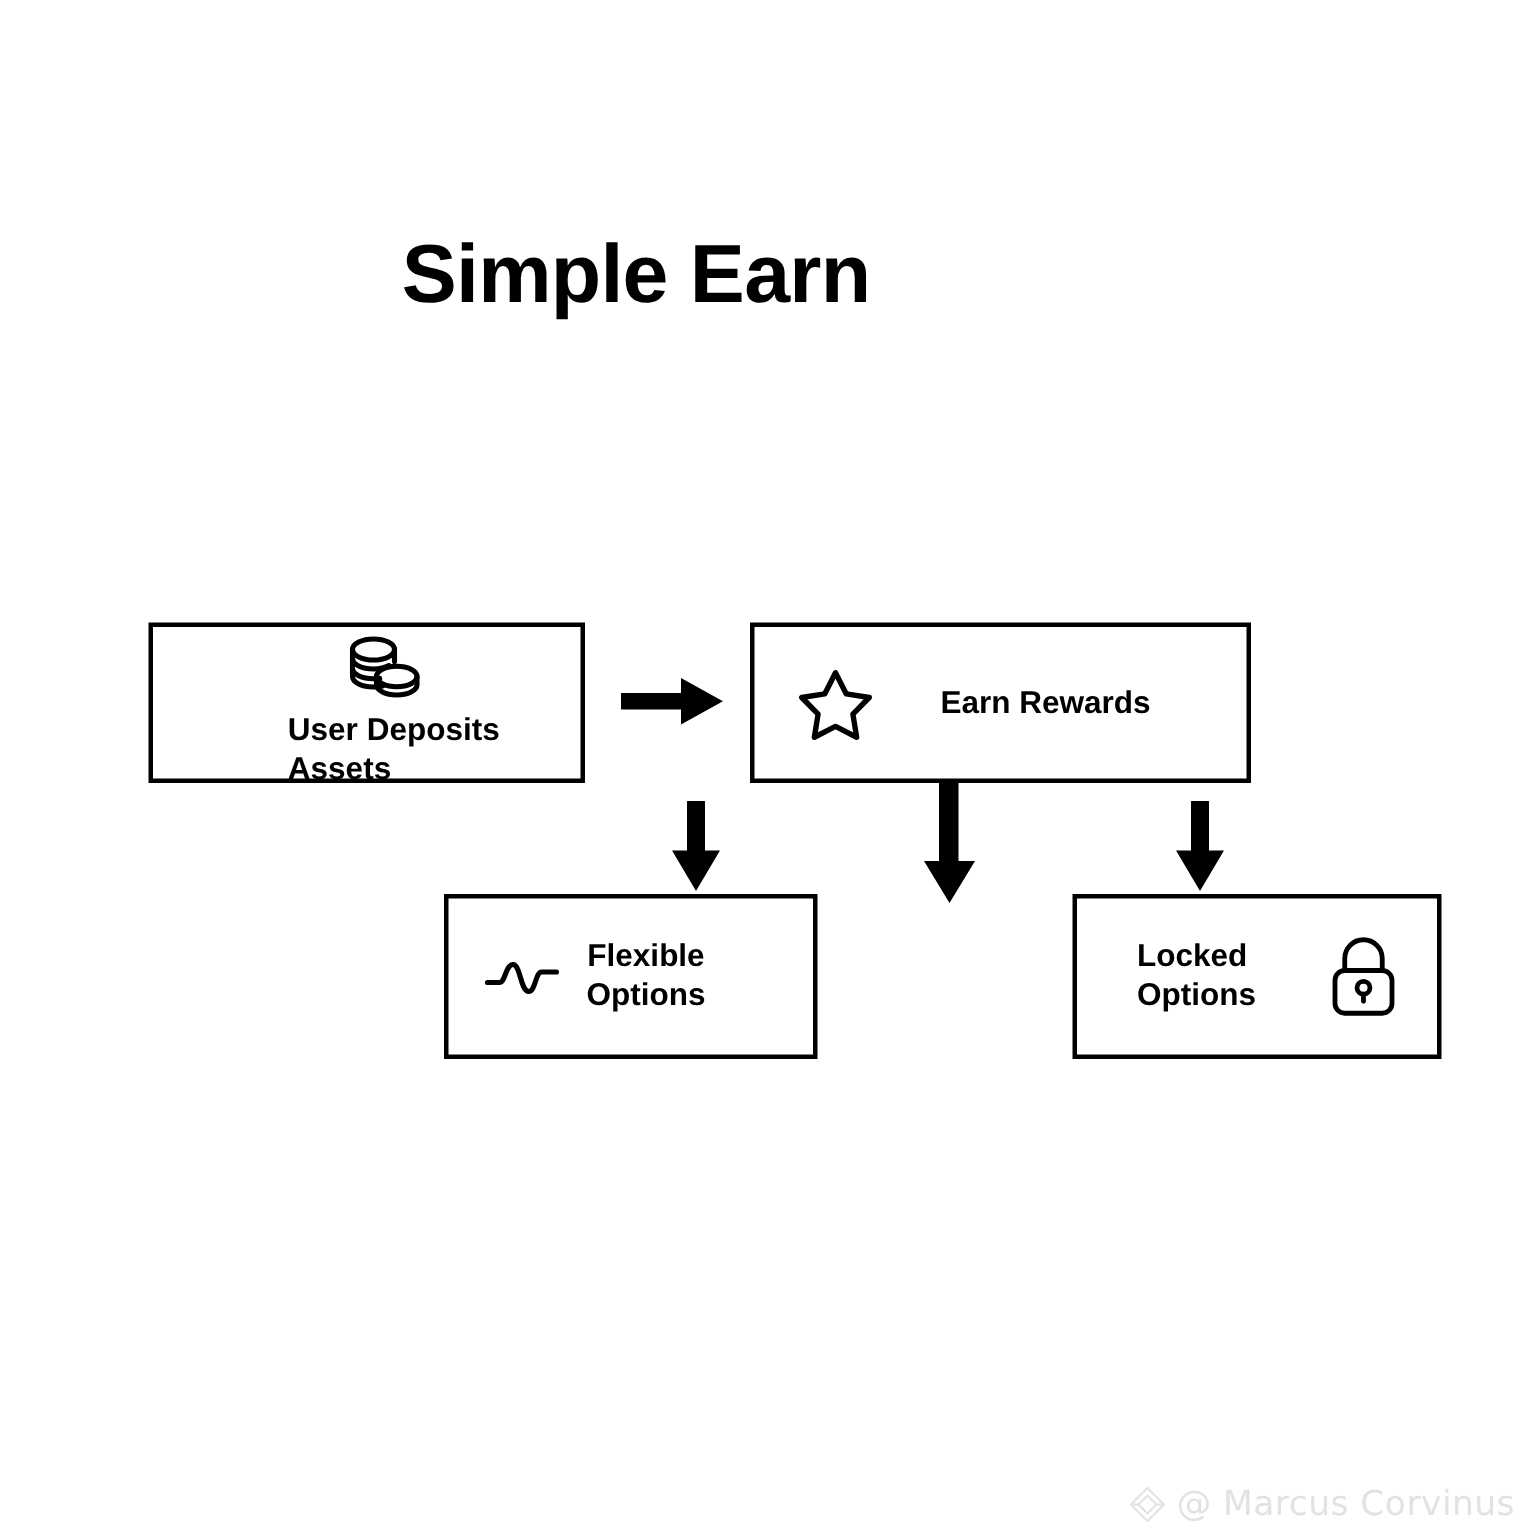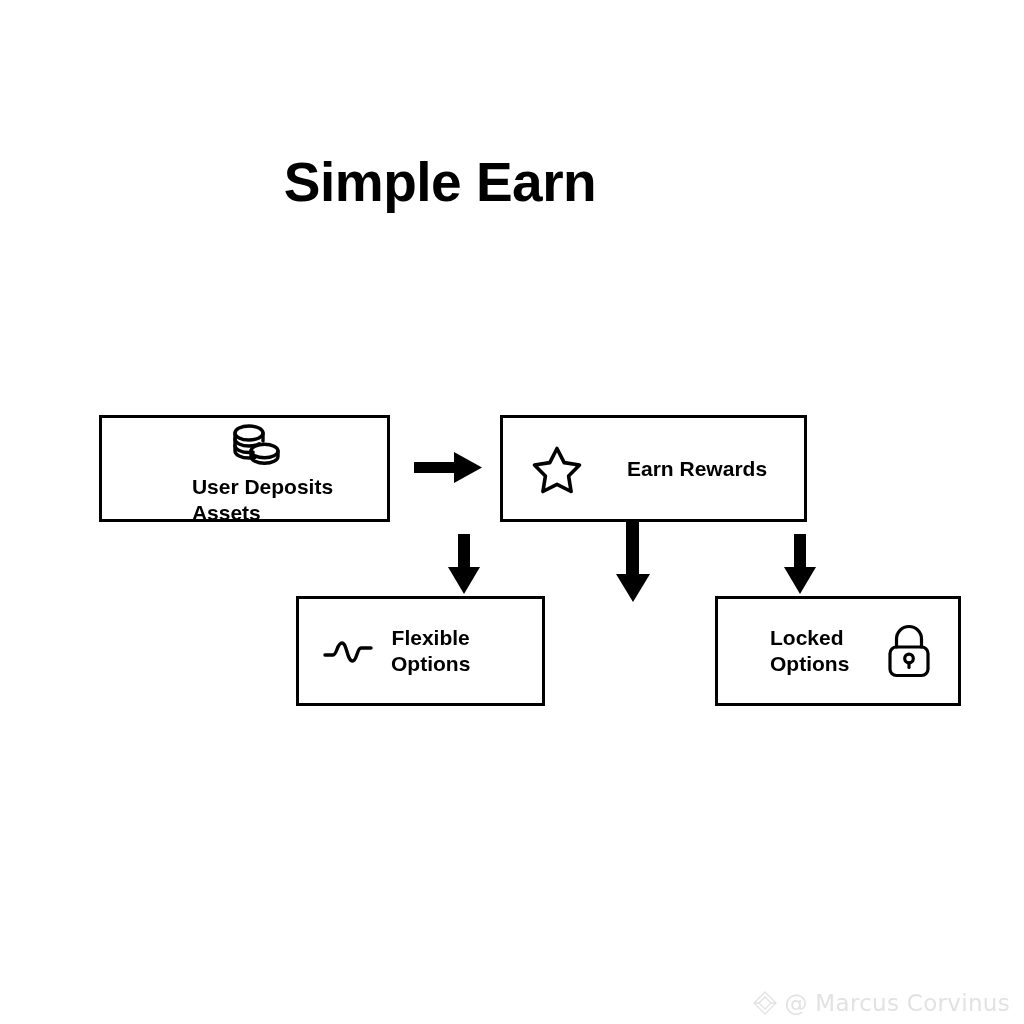--- a/index.html
+++ b/index.html
@@ -21,21 +21,21 @@
     position: absolute;
     left: 0;
     top: 0;
     width: 1024px;
     height: 1024px;
   }
 
   
   .title {
     position: absolute;
-    left: 16px;
+    left: 0;
     top: 155px;
     width: 848px;
     text-align: center;
     font-size: 55px;
     font-weight: bold;
     letter-spacing: -0.5px;
     line-height: 1;
     color: #000;
   }
 
@@ -73,21 +73,21 @@
   #node-deposits .icon-wrap { width: 56px; height: 56px; }
   #node-deposits .node-label {
     font-size: 21px;
     margin-left: 14px;
   }
 
   
   #node-rewards {
     left: 500px;
     top: 415px;
-    width: 307px;
+    width: 334px;
     height: 107px;
     padding-left: 26px;
   }
   #node-rewards .icon-wrap { width: 56px; height: 56px; }
   #node-rewards .node-label {
     font-size: 21px;
     margin-left: 42px;
   }
 
   
@@ -104,21 +104,21 @@
     font-size: 21px;
     margin-left: 18px;
   }
 
   
   #node-locked {
     left: 715px;
     top: 596px;
     width: 246px;
     height: 110px;
-    padding-left: 52px;
+    padding-left: 40px;
     padding-right: 24px;
     justify-content: space-between;
   }
   #node-locked .icon-wrap { width: 50px; height: 56px; }
   #node-locked .node-label {
     font-size: 21px;
   }
 
   
   .arrow {

